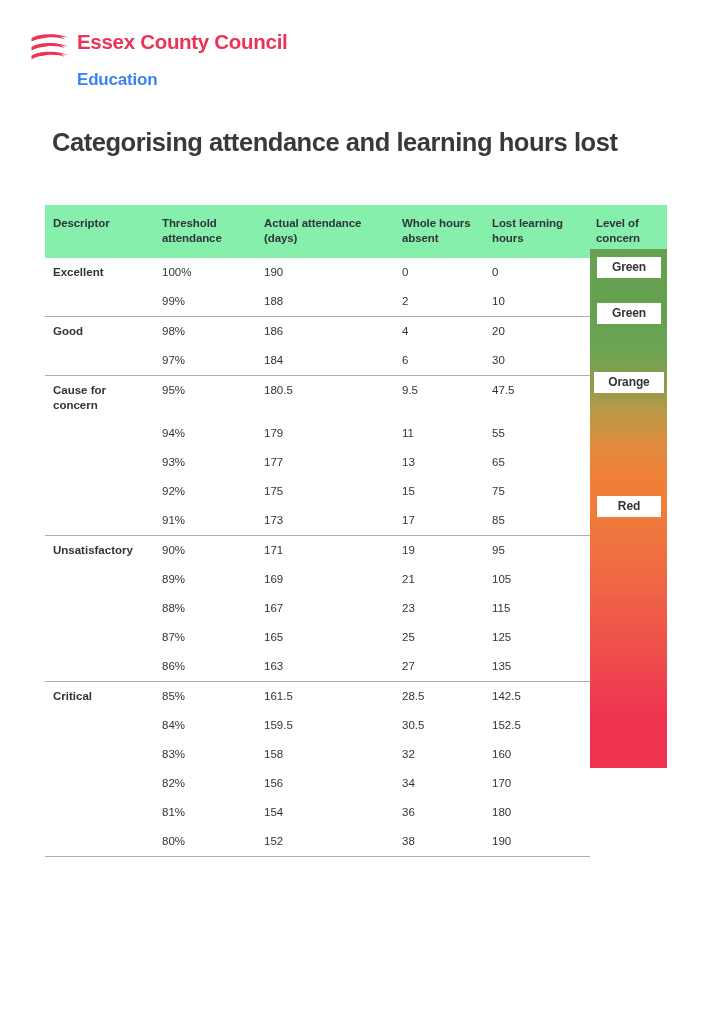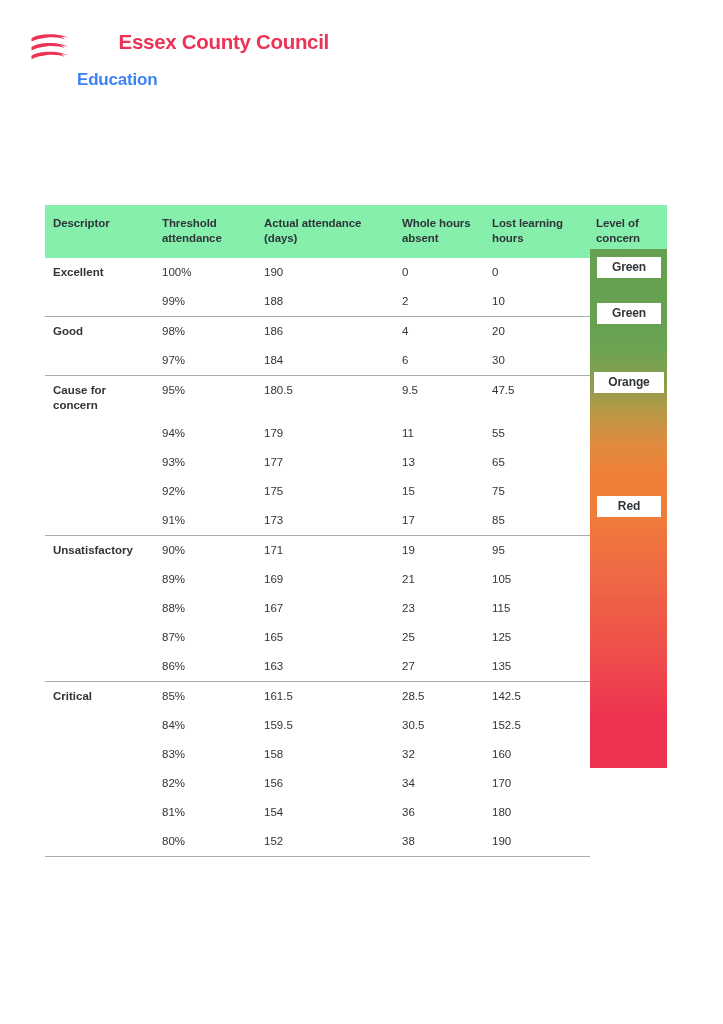--- a/index.html
+++ b/index.html
@@ -16,21 +16,21 @@
 
   .page { position: relative; width: 723px; height: 1024px; padding: 0; }
 
   
   .brand {
     position: absolute;
     left: 29px;
     top: 30px;
     width: 300px;
   }
-  .brand-row { display: flex; align-items: flex-start; justify-content: space-between; }
+  .brand-row { display: flex; align-items: flex-start; }
   .logo-mark {
     width: 42px;
     height: 34px;
     flex: 0 0 42px;
     margin-top: 2px;
   }
   .brand-name {
     font-size: 20.5px;
     font-weight: bold;
     color: #eb3355;
@@ -179,20 +179,21 @@
             <path d="M2.5 15.0 C 9 10.8, 22 10.0, 33 12.4 C 35.5 12.9, 37.2 13.6, 38.6 14.6 C 36.6 13.9, 34.2 13.5, 31.6 13.4 C 33.4 14.2, 34.8 15.1, 35.9 16.2 C 31.8 14.4, 25.6 13.6, 18.6 14.2 C 11.9 14.8, 6.3 16.4, 2.5 18.4 Z"></path>
             <path d="M2.5 23.8 C 9 19.6, 22 18.8, 33 21.2 C 35.5 21.7, 37.2 22.4, 38.6 23.4 C 36.6 22.7, 34.2 22.3, 31.6 22.2 C 33.4 23.0, 34.8 23.9, 35.9 25.0 C 31.8 23.2, 25.6 22.4, 18.6 23.0 C 11.9 23.6, 6.3 25.2, 2.5 27.2 Z"></path>
           </g>
         </svg>
       </span>
       <span class="brand-name">Essex County Council</span>
     </div>
     <div class="brand-sub">Education</div>
   </div>
 
+  <h1 class="page-title">Categorising attendance and learning hours lost</h1>
 
   <div class="table-wrap">
     <table class="attendance">
       <colgroup>
         <col class="c-desc">
           <col class="c-thresh">
           <col class="c-actual">
         <col class="c-days">
           <col class="c-hours">
           <col class="c-level">

